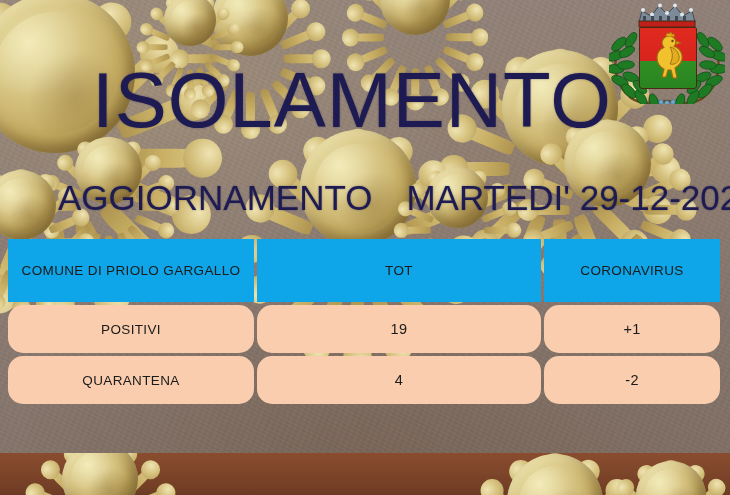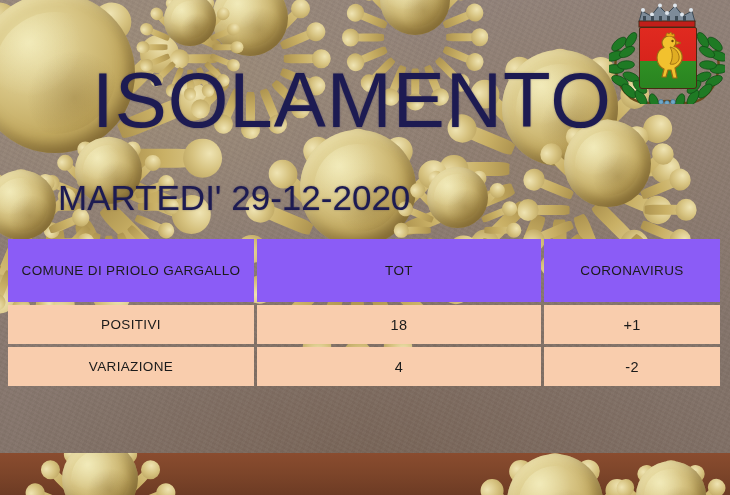--- a/index.html
+++ b/index.html
@@ -166,23 +166,23 @@
   }
   .tbl td {
     padding: 0;
     text-align: center;
     vertical-align: middle;
     color: #1b1b1b;
     font-size: 13.5px;
     letter-spacing: .35px;
     background: #f9cdad;
   }
-  .tbl td.dark { background: #8b5cf6; }
+  .tbl td.dark { background: #0ea5e9; }
   .tbl tr.r-head td { height: 63px; font-size: 13.5px; }
-  .tbl tr.r-body td { height: 39px; font-size: 14.5px; }
+  .tbl tr.r-body td { height: 48px; font-size: 14.5px; border-radius: 15px; }
   .col-a { width: 246px; }
   .col-b { width: 284px; }
   .col-c { width: 176px; }
   .tbl tr.r-body td.col-a { font-size: 13.5px; }
 </style>
 </head>
 <body>
 
 <div id="poster">
 
@@ -462,37 +462,38 @@
         <path d="M26 8 C26 5 28 4 29 6 C30 3.5 32 4 32 6.5 C33.5 5 35 6 34.5 8.5" fill="#e8a317" stroke="#9a6b12" stroke-width=".9"></path>
         <path d="M36 13 L41 15 L36 16.5 Z" fill="#e8a317" stroke="#9a6b12" stroke-width=".8"></path>
         <path d="M30 19 C36 20 40 26 39 31 C38 35 34 37 30 36 C33 31 33 24 30 19 Z" fill="#e0ad22" stroke="#9a6b12" stroke-width=".9"></path>
         <circle cx="32.5" cy="13" r="1.2" fill="#6a4508"></circle>
       </svg>
     </div>
   </div>
 
   <div class="title">ISOLAMENTO</div>
   <div class="subtitle-row">
+    <span>AGGIORNAMENTO</span>
     <span>MARTEDI' 29-12-2020</span>
   </div>
 
   <table class="tbl">
     <tbody>
       <tr class="r-head">
         <td class="dark col-a">COMUNE DI PRIOLO GARGALLO</td>
         <td class="dark col-b">TOT</td>
         <td class="dark col-c">CORONAVIRUS</td>
       </tr>
       <tr class="r-body">
         <td class="col-a">POSITIVI</td>
-        <td class="col-b">18</td>
+        <td class="col-b">19</td>
         <td class="col-c">+1</td>
       </tr>
       <tr class="r-body">
-        <td class="col-a">VARIAZIONE</td>
+        <td class="col-a">QUARANTENA</td>
         <td class="col-b">4</td>
         <td class="col-c">-2</td>
       </tr>
     </tbody>
   </table>
 
   <div class="bottom-band">
     <div class="virus" style="left:40px;top:-34px;width:120px;height:120px;">
       <div class="spikes">
           <div class="spike" style="transform: rotate(0deg) translateY(-82%);"></div>

